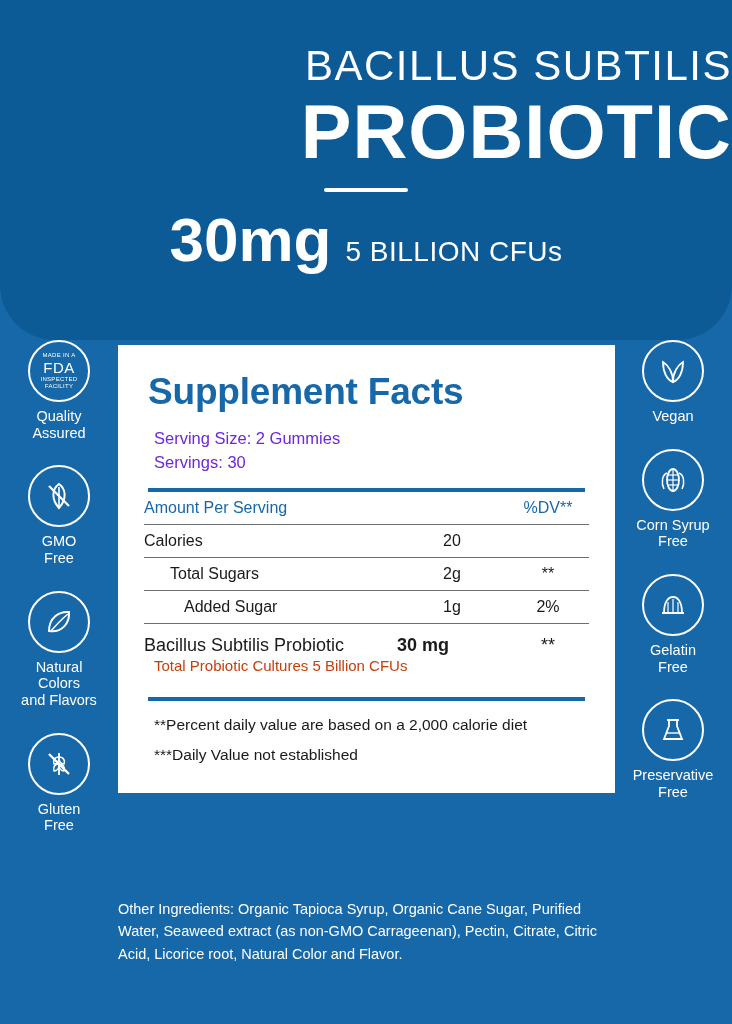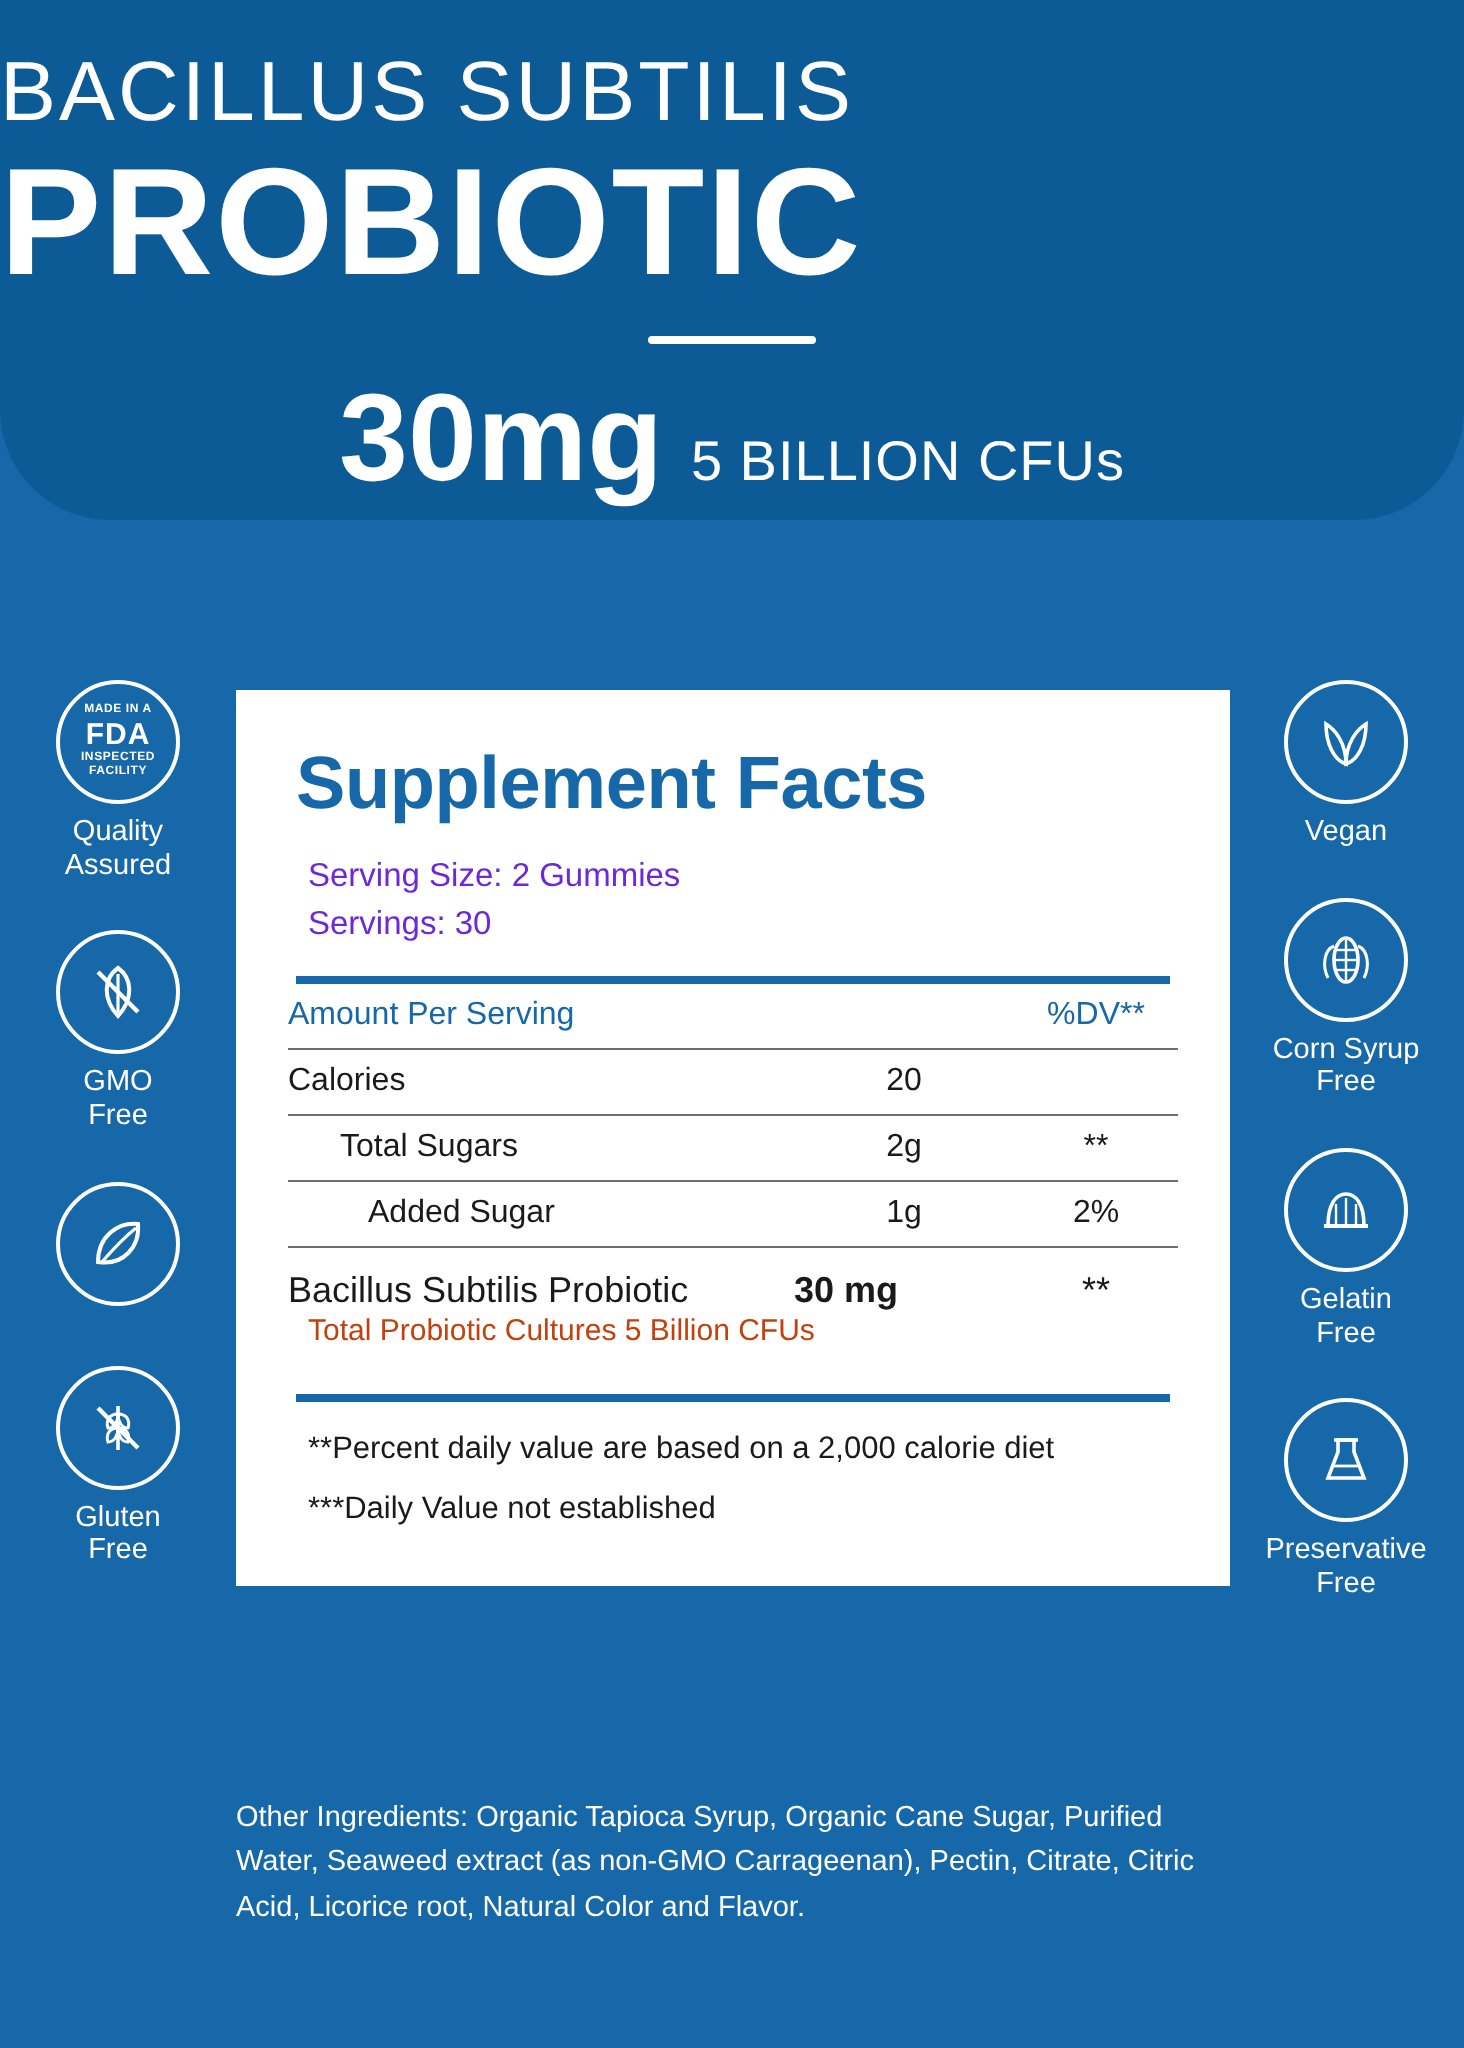--- a/index.html
+++ b/index.html
@@ -16,27 +16,27 @@
   .label-root {
     position: relative;
     width: 732px;
     height: 1024px;
     background: #1668a8;
   }
   .header {
     position: absolute;
     top: 0; left: 0;
     width: 732px;
-    height: 260px;
+    height: 340px;
     background: #0d5b96;
     border-bottom-left-radius: 55px;
     border-bottom-right-radius: 55px;
-    text-align: left;
+    text-align: right;
     color: #ffffff;
-    padding-top: 24px;
+    padding-top: 44px;
   }
   .header .line1 {
     font-size: 42px;
     letter-spacing: 1.5px;
     font-weight: 400;
     line-height: 1.05;
   }
   .header .line2 {
     font-size: 76px;
     font-weight: bold;
@@ -93,21 +93,21 @@
   }
   .badge .cap {
     font-size: 14.5px;
     line-height: 1.15;
     font-weight: 500;
   }
   .fda-circle {
     flex-direction: column;
     font-size: 6px;
     line-height: 1.15;
-    font-weight: bold;
+    font-weight: normal;
     letter-spacing: .3px;
   }
   .fda-circle .big { font-size: 15px; letter-spacing: .5px; }
 
   
   .panel {
     position: absolute;
     left: 118px;
     top: 345px;
     width: 497px;
@@ -224,20 +224,23 @@
 Free</div>
     </div>
 
     <div class="badge">
       <div class="glyph">
         <svg width="34" height="34" viewBox="0 0 34 34">
           <path d="M7 26 C7 13 17 6 27 7 C28 18 20 28 7 26 Z" fill="none" stroke="#fff" stroke-width="2"></path>
           <path d="M9 26 C15 19 21 13 26 9" fill="none" stroke="#fff" stroke-width="1.6"></path>
         </svg>
       </div>
+      <div class="cap" style="white-space:pre-line">Natural
+Colors
+and Flavors</div>
     </div>
 
     <div class="badge">
       <div class="glyph">
         <svg width="34" height="34" viewBox="0 0 34 34">
           <line x1="17" y1="6" x2="17" y2="28" stroke="#fff" stroke-width="1.8"></line>
           <path d="M17 10 C12 10 11 14 12 17 C15 17 17 14 17 10 Z" fill="none" stroke="#fff" stroke-width="1.5"></path>
           <path d="M17 10 C22 10 23 14 22 17 C19 17 17 14 17 10 Z" fill="none" stroke="#fff" stroke-width="1.5"></path>
           <path d="M17 17 C12 17 11 21 12 24 C15 24 17 21 17 17 Z" fill="none" stroke="#fff" stroke-width="1.5"></path>
           <path d="M17 17 C22 17 23 21 22 24 C19 24 17 21 17 17 Z" fill="none" stroke="#fff" stroke-width="1.5"></path>

